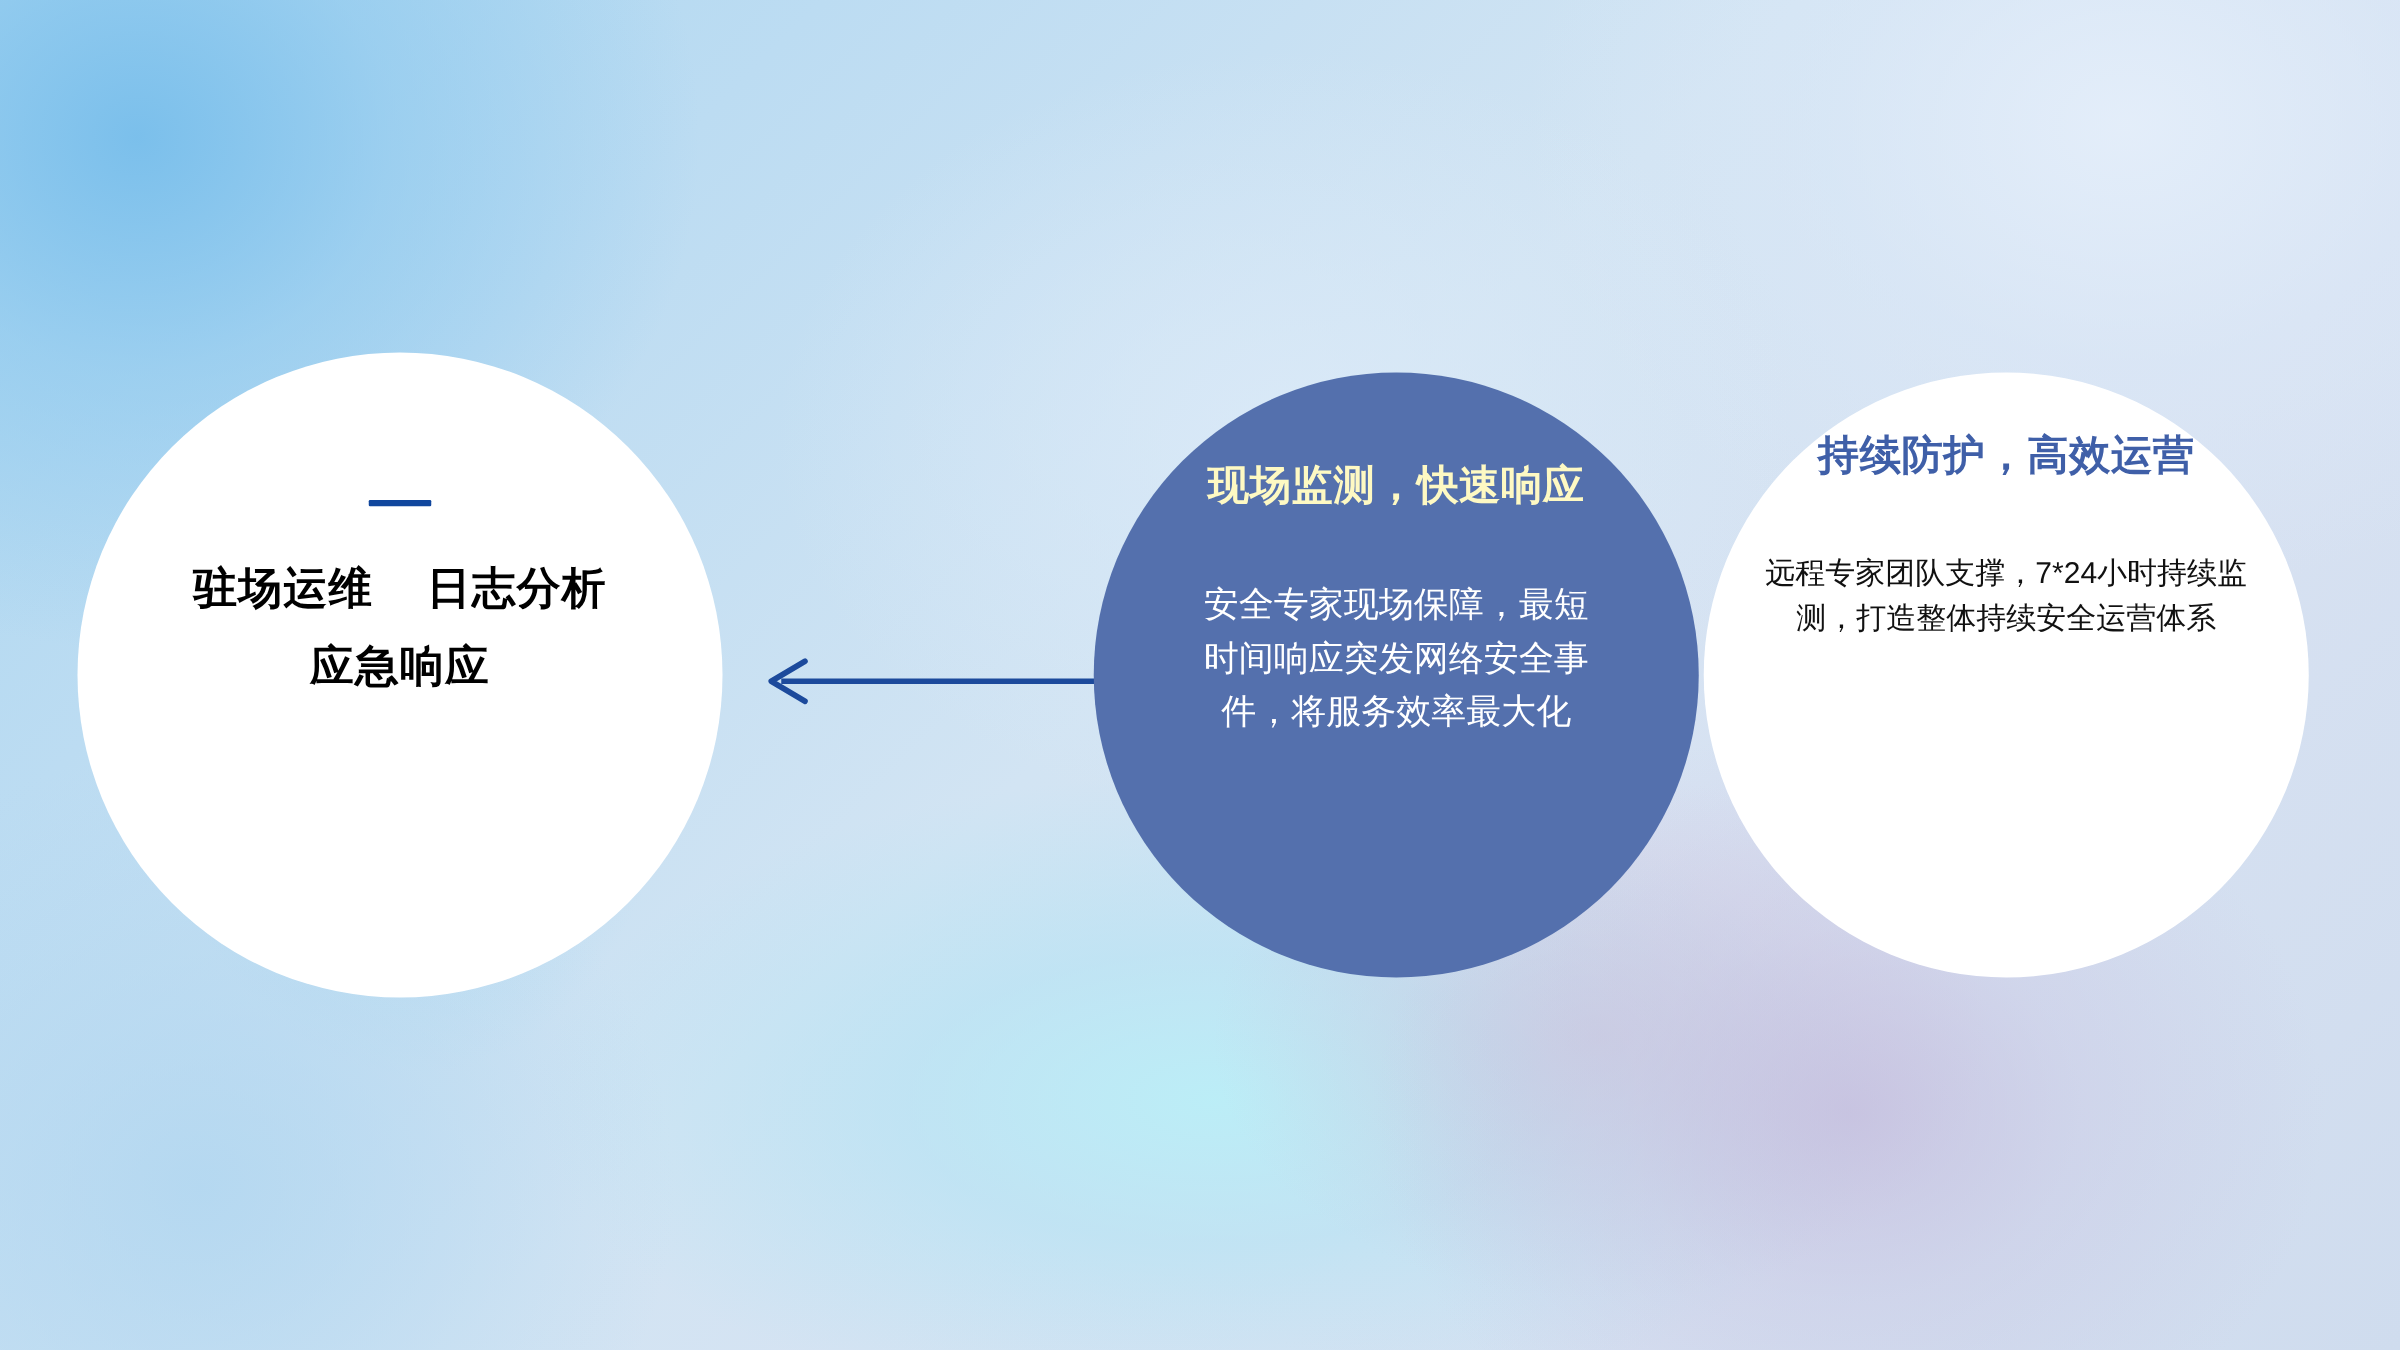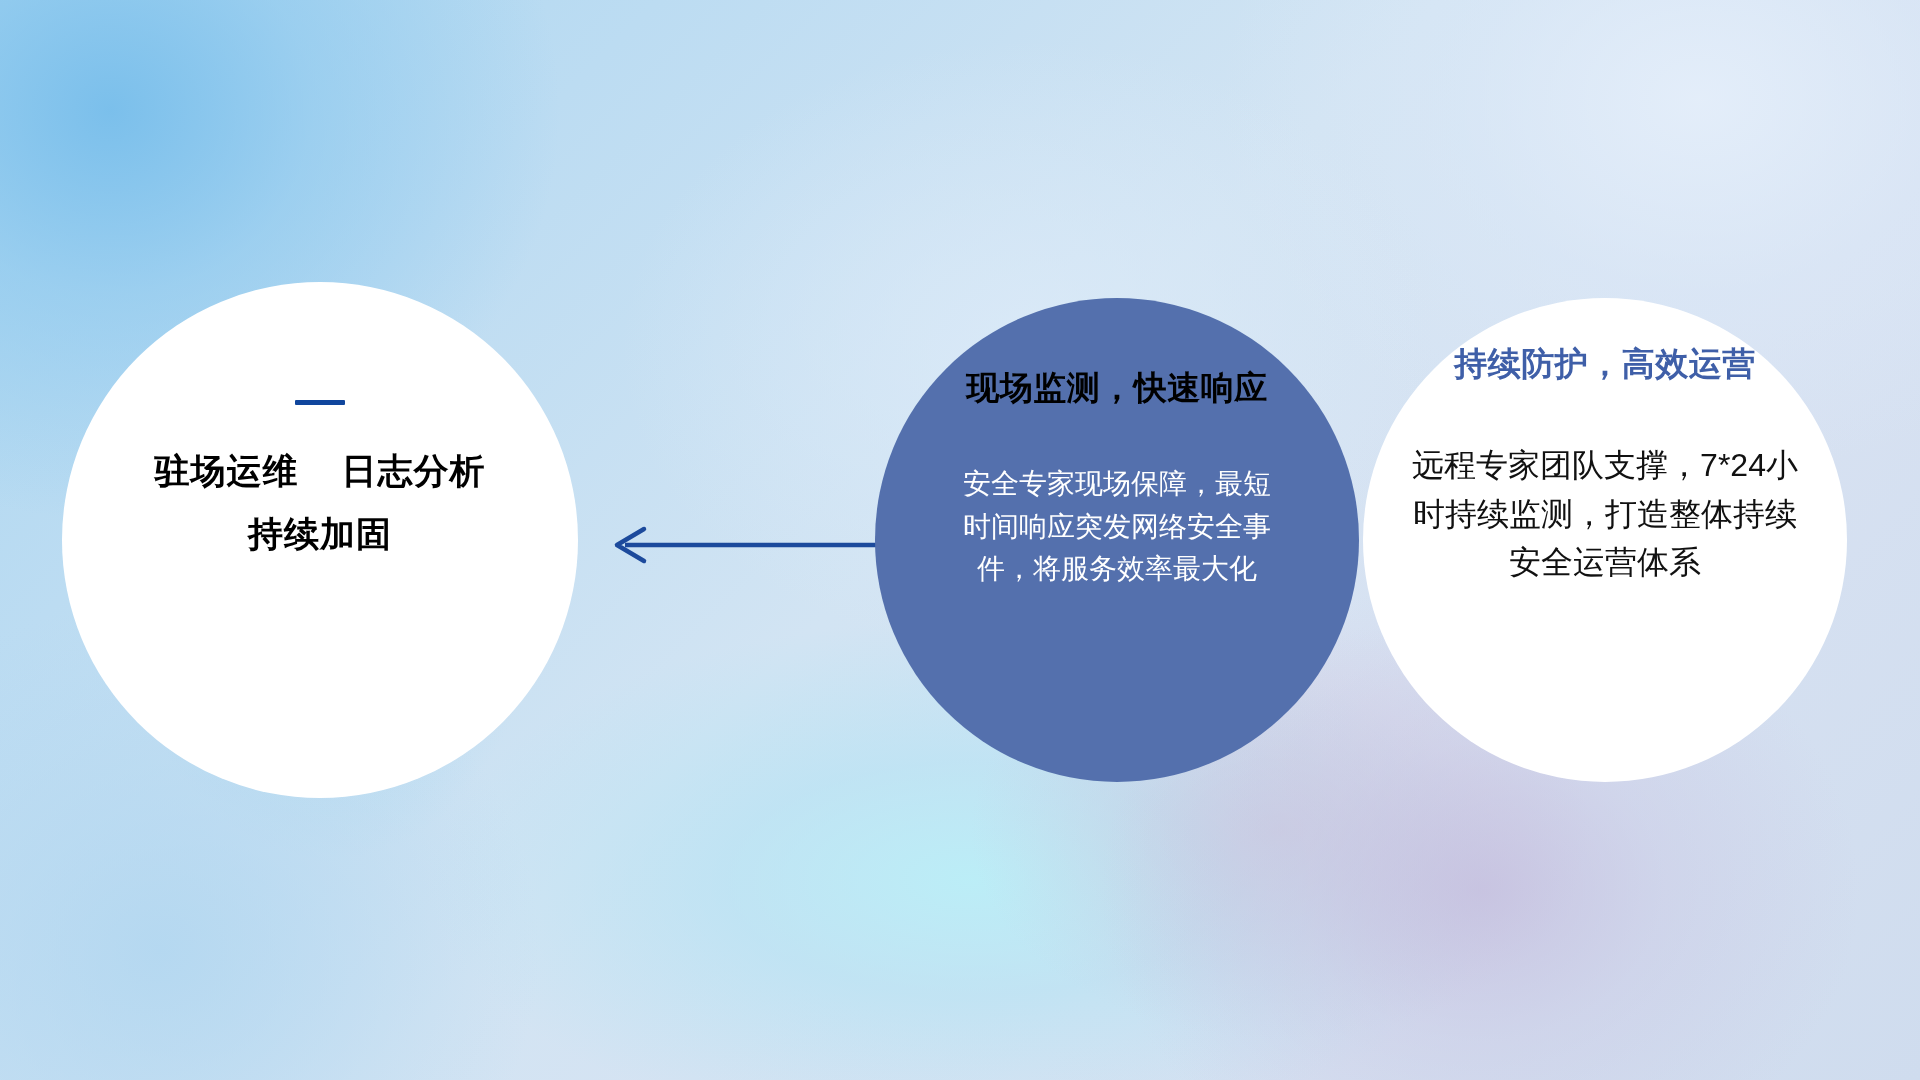--- a/index.html
+++ b/index.html
@@ -124,21 +124,21 @@
     left: 875px;
     top: 298px;
     width: 484px;
     height: 484px;
     z-index: 4;
   }
   .mid-title {
     margin-top: 68px;
     font-size: 33px;
     font-weight: bold;
-    color: #000000;
+    color: #fef9c3;
     letter-spacing: 0.5px;
     white-space: nowrap;
   }
   .mid-body {
     margin-top: 52px;
     width: 318px;
     font-size: 28px;
     line-height: 1.52;
     color: #ffffff;
   }
@@ -155,21 +155,21 @@
     margin-top: 44px;
     font-size: 33px;
     font-weight: bold;
     color: #3f5fa8;
     letter-spacing: 0.5px;
     white-space: nowrap;
   }
   .right-body {
     margin-top: 54px;
     width: 392px;
-    font-size: 32px;
+    font-size: 24px;
     line-height: 1.52;
     color: #111111;
     text-align: center;
   }
 
   
   #connector-arrow {
     position: absolute;
     left: 600px;
     top: 510px;
@@ -194,21 +194,21 @@
 
   <svg id="connector-arrow" viewBox="0 0 300 70" xmlns="http://www.w3.org/2000/svg">
     <line x1="300" y1="35" x2="25" y2="35" stroke="#1c4a9c" stroke-width="4.5"></line>
     <polyline points="44,19 17,35 44,51" fill="none" stroke="#1c4a9c" stroke-width="4.5" stroke-linecap="round" stroke-linejoin="round"></polyline>
   </svg>
 
   <div id="circle-left" class="circle circle-white">
     <div class="left-divider"></div>
     <div class="left-lines">
       <div class="left-line">驻场运维    日志分析</div>
-      <div class="left-line">持续加固</div>
+      <div class="left-line">应急响应</div>
     </div>
   </div>
 
   <div id="circle-middle" class="circle circle-navy">
     <div class="mid-title">现场监测，快速响应</div>
     <div class="mid-body">安全专家现场保障，最短时间响应突发网络安全事件，将服务效率最大化</div>
   </div>
 
   <div id="circle-right" class="circle circle-white">
     <div class="right-title">持续防护，高效运营</div>

